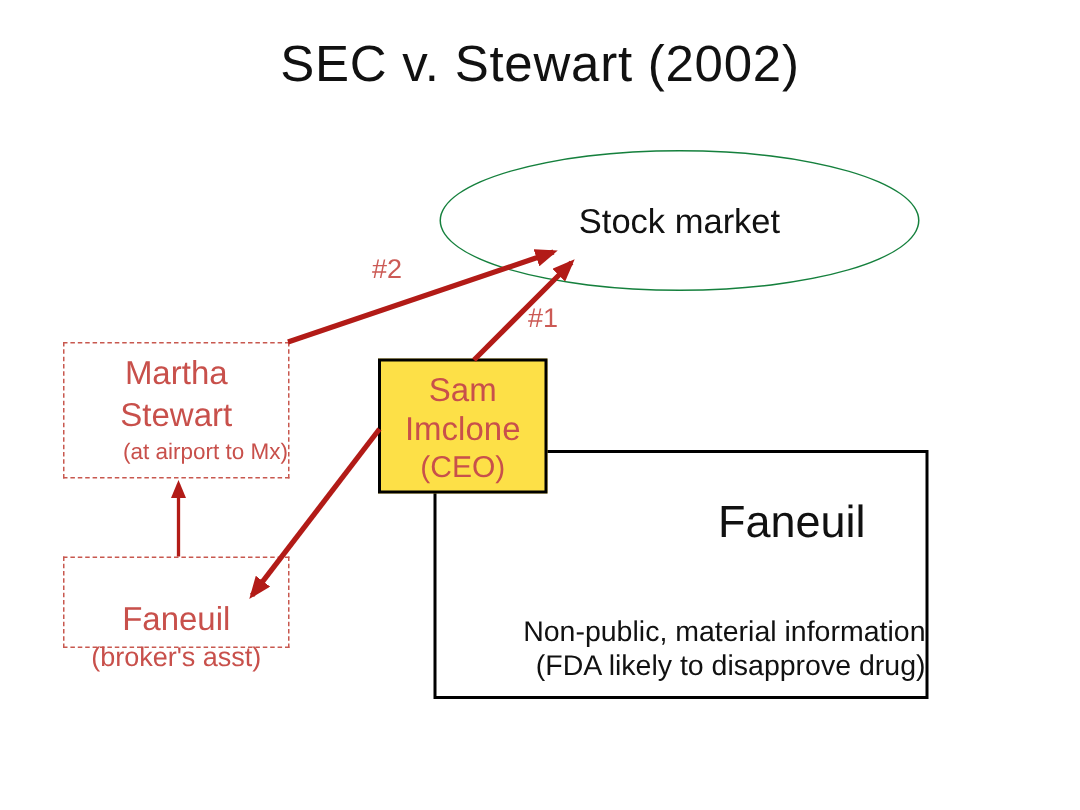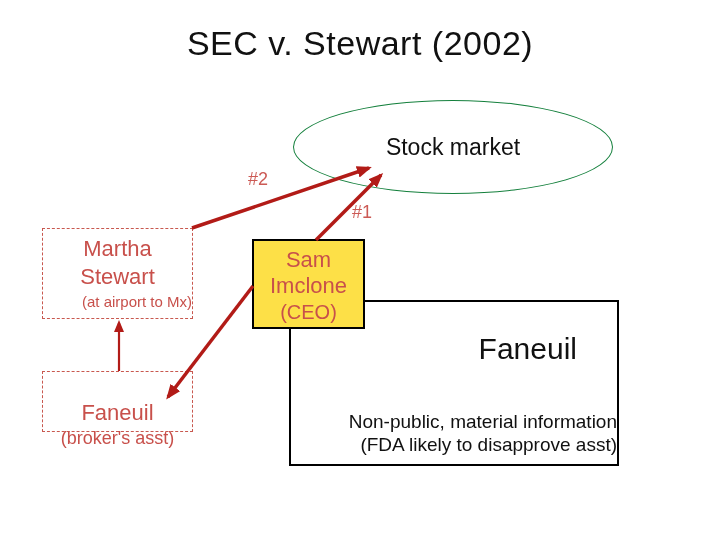--- a/index.html
+++ b/index.html
@@ -182,21 +182,21 @@
   <div id="sam-box">
     <span class="name-line">Sam</span>
     <span class="name-line">Imclone</span>
     <span class="sub">(CEO)</span>
   </div>
 
   <div id="imclone-box">
     <div class="company">Faneuil</div>
     <div class="note">
       <span>Non-public, material information</span>
-      <span>(FDA likely to disapprove asst)</span>
+      <span>(FDA likely to disapprove drug)</span>
     </div>
   </div>
 
   <div id="faneuil-box" class="red-box-dashed">
     <span class="name-line">Faneuil</span>
     <span class="sub">(broker's asst)</span>
   </div>
 
   <div id="arrow-label-2" class="arrow-label">#2</div>
   <div id="arrow-label-1" class="arrow-label">#1</div>

